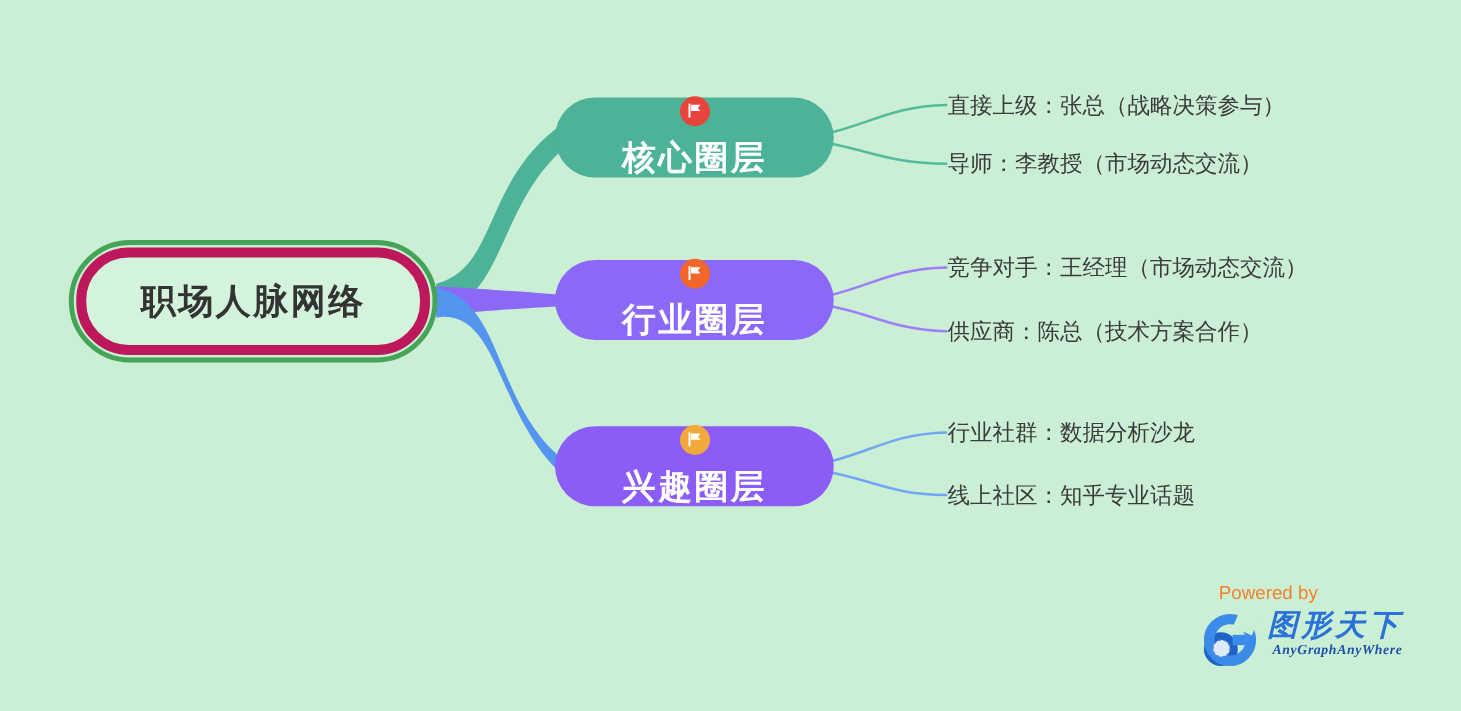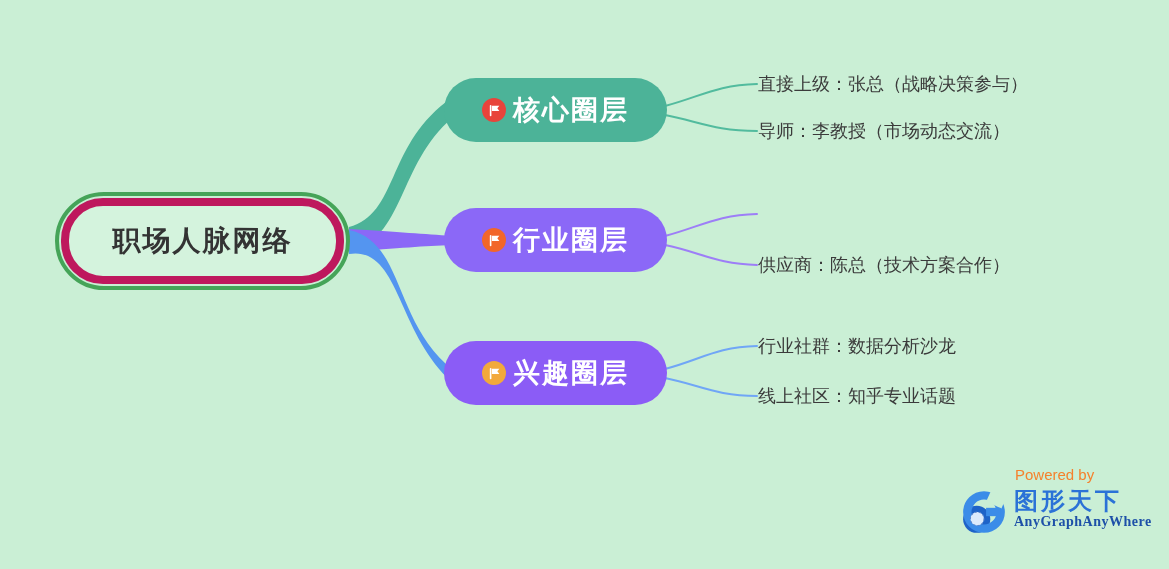--- a/index.html
+++ b/index.html
@@ -22,47 +22,47 @@
     display:flex;align-items:center;justify-content:center;
   }
   .root-title{
     font-size:28px;font-weight:bold;color:#333333;letter-spacing:2px;
     white-space:nowrap;
   }
   
   .pill{
     position:absolute;left:444px;width:223px;height:64px;
     border-radius:32px;z-index:2;
-    display:flex;align-items:center;justify-content:center;gap:7px;
+    display:flex;align-items:center;justify-content:center;gap:7px;flex-direction:column;
   }
   .flag-circle{
     width:24px;height:24px;border-radius:50%;
     display:flex;align-items:center;justify-content:center;flex:0 0 auto;
   }
   .pill-label{
     color:#ffffff;font-size:27px;font-weight:bold;letter-spacing:2px;
     white-space:nowrap;
   }
   
   .leaf{
     position:absolute;left:758px;height:26px;line-height:26px;
     font-size:18px;color:#3b3b3b;white-space:nowrap;z-index:2;
   }
   
   .powered{
     position:absolute;left:975px;top:466px;
-    font-size:15px;font-weight:500;z-index:2;margin-left:40px;
+    font-size:15px;font-weight:500;z-index:2;
   }
   .brand{
     position:absolute;left:960px;top:488px;z-index:2;
-    display:flex;align-items:flex-start;gap:6px;
+    display:flex;align-items:flex-start;gap:6px;font-style:italic;
   }
   .brand-icon{width:48px;height:48px;display:block;}
   .brand-cn{font-size:24px;font-weight:bold;letter-spacing:3px;line-height:26px;white-space:nowrap;}
-  .brand-en{font-family:"Liberation Serif","DejaVu Serif",serif;font-size:14px;font-weight:bold;letter-spacing:.5px;white-space:nowrap;text-align:right;}
+  .brand-en{font-family:"Liberation Serif","DejaVu Serif",serif;font-size:11px;font-weight:bold;letter-spacing:.5px;white-space:nowrap;text-align:right;}
 </style>
 </head>
 <body>
 
 <div class="canvas" style="background-color: rgb(202, 239, 213);">
 
   <svg class="links" width="1169" height="569" viewBox="0 0 1169 569">
 
     <path d="M 349,227 C 398,214 386,148 446,102 L 452,118 C 398,164 404,240 349,251 Z" fill="#4cb398"></path>
     <path d="M 349,229 C 400,232 424,234 452,236 L 452,245 C 424,246 400,248 349,252 Z" fill="#8b68f7"></path>
@@ -107,20 +107,21 @@
       <svg width="15" height="15" viewBox="0 0 16 16">
           <rect x="3" y="2" width="1.7" height="12" rx="0.8" fill="#ffffff"></rect>
           <path d="M5.2 3 h8 l-2.2 2.7 2.2 2.7 h-8 z" fill="#ffffff"></path>
         </svg>
     </span>
     <span class="pill-label">兴趣圈层</span>
   </div>
 
   <div class="leaf" style="top:71px">直接上级：张总（战略决策参与）</div>
   <div class="leaf" style="top:118px">导师：李教授（市场动态交流）</div>
+  <div class="leaf" style="top:201px">竞争对手：王经理（市场动态交流）</div>
   <div class="leaf" style="top:333px">行业社群：数据分析沙龙</div>
   <div class="leaf" style="top:252px">供应商：陈总（技术方案合作）</div>
   <div class="leaf" style="top:383px">线上社区：知乎专业话题</div>
 
   <div class="powered" style="color: rgb(245, 129, 44);">Powered by</div>
 
   <div class="brand">
     <svg class="brand-icon" viewBox="0 0 46 46">
       <circle cx="16" cy="30" r="13" fill="#1e63c8"></circle>
       <circle cx="23" cy="23" r="16" fill="none" stroke="#3b8ce8" stroke-width="8"></circle>

